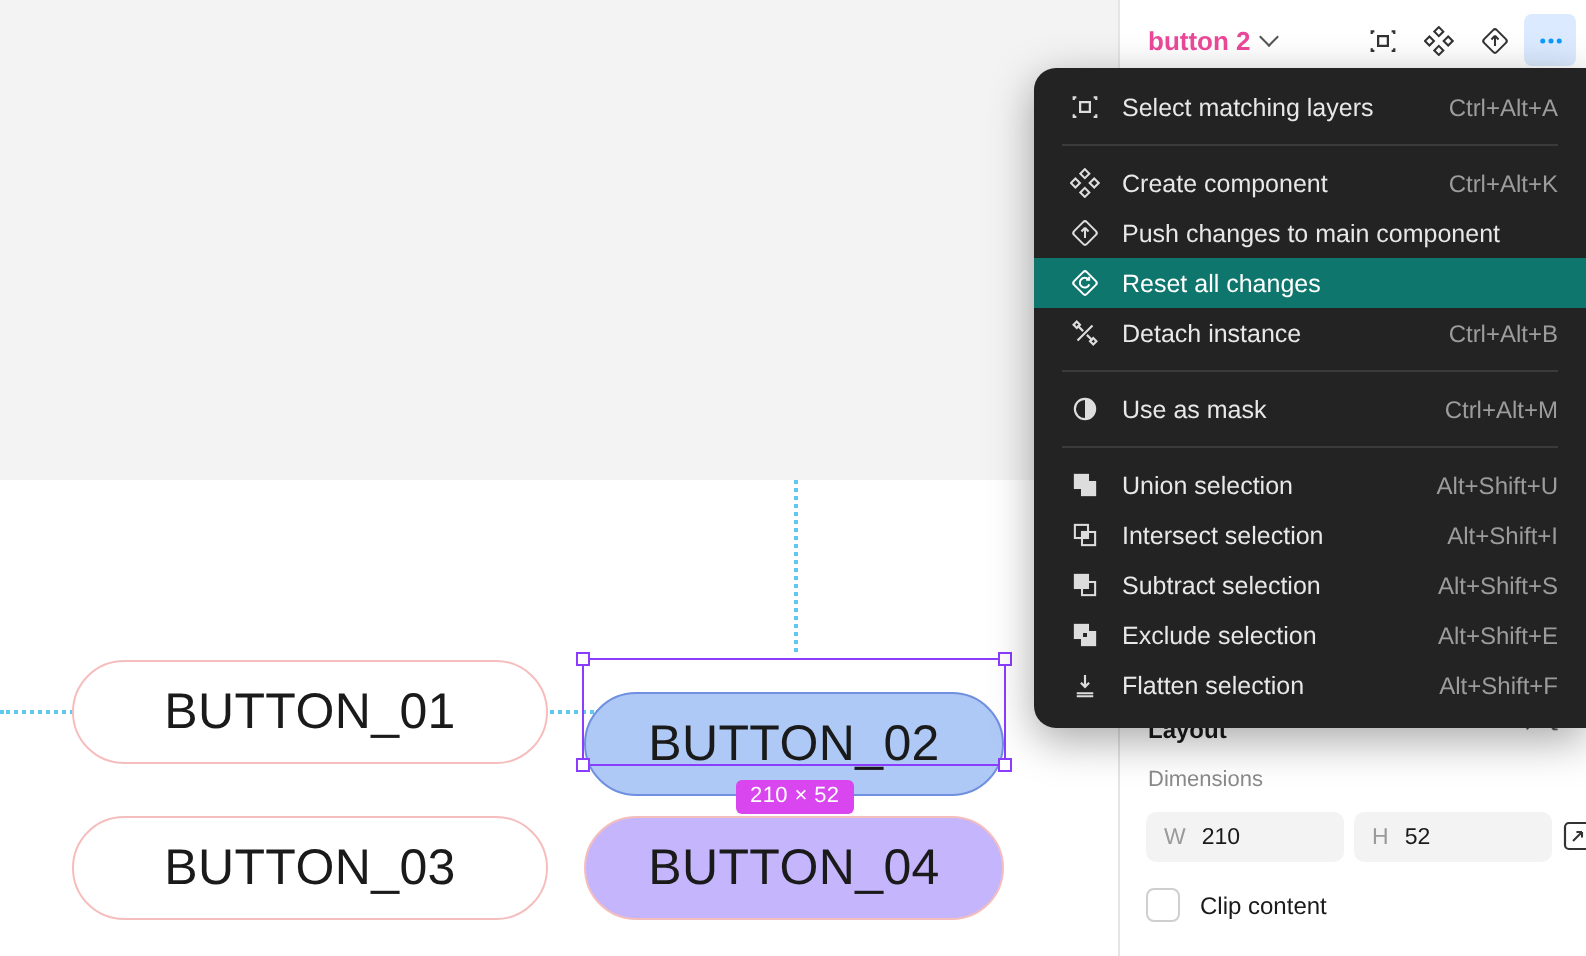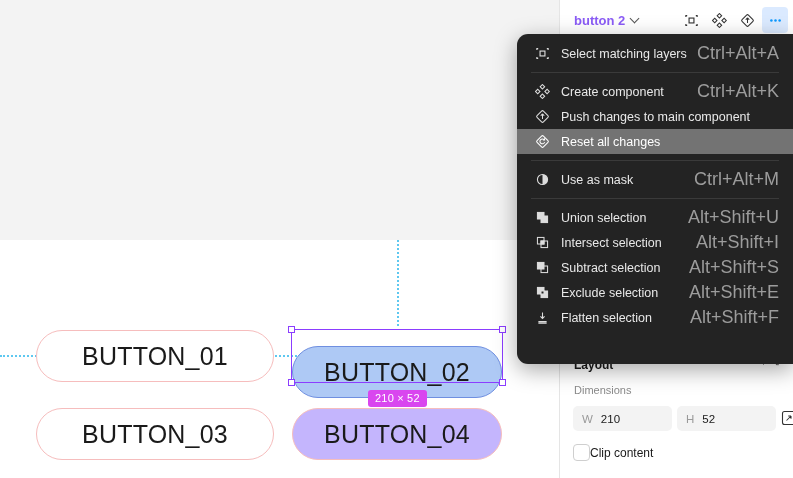--- a/index.html
+++ b/index.html
@@ -96,21 +96,21 @@
     border-left: 1px solid #e5e5e5;
   }
   .panel-header {
     position: absolute; left: 0; top: 0;
     width: 234px; height: 40px;
     display: flex; align-items: center;
     padding: 0 6px 0 14px;
     gap: 6px;
   }
   .panel-title {
-    font-size: 13px; font-weight: bold; color: #8b5cf6;
+    font-size: 13px; font-weight: bold; color: #ec4899;
     white-space: nowrap;
   }
   .chev {
     display: inline-block;
     width: 9px; height: 9px;
     position: relative; top: -2px;
   }
   .chev::after {
     content: "";
     position: absolute; left: 0; top: 1px;
@@ -155,21 +155,21 @@
   .field .f-key { color: #9a9a9a; }
   .field .f-val { color: #1a1a1a; }
   .field.w { left: 13px; top: 406px; width: 99px; }
   .field.h { left: 117px; top: 406px; width: 99px; }
   .ratio-lock {
     position: absolute; left: 221px; top: 410px;
     width: 16px; height: 16px;
   }
   .checkbox-row {
     position: absolute; left: 13px; top: 444px;
-    display: flex; align-items: center;  text-align: center;
+    display: flex; align-items: center; gap: 10px; text-align: center;
   }
   .checkbox {
     width: 17px; height: 17px;
     border: 1px solid #cfcfcf;
     border-radius: 4px;
     background: #ffffff;
   }
   .checkbox-label { font-size: 12px; color: #1a1a1a; }
 
   
@@ -183,28 +183,28 @@
     box-shadow: 0 6px 22px rgba(0,0,0,0.35);
     overflow: hidden;
   }
   .ctx-item {
     height: 25px;
     display: flex; align-items: center;
     padding: 0 14px 0 14px;
     color: #e8e8e8;
     font-size: 12.5px;
   }
-  .ctx-item.highlight { background: #737373; color: #ffffff; }
+  .ctx-item.highlight { background: #0f766e; color: #ffffff; }
   .ctx-icon {
     width: 22px; min-width: 22px;
     display: flex; align-items: center; justify-content: center;
     margin-right: 8px;
   }
   .ctx-label { flex: 1; white-space: nowrap; }
-  .ctx-shortcut { color: #9c9c9c; font-size: 18px; white-space: nowrap; }
+  .ctx-shortcut { color: #9c9c9c; font-size: 12px; white-space: nowrap; }
   .ctx-item.highlight .ctx-shortcut { color: #ffffff; }
   .ctx-sep {
     height: 1px; background: #3a3a3a;
     margin: 6px 14px 6px 14px;
   }
 </style>
 </head>
 <body>
 
 <div id="root">
@@ -371,20 +371,33 @@
             <g fill="none" stroke="#fff" stroke-width="1.1">
               <rect x="3.2" y="3.2" width="9.6" height="9.6" rx="1.4" transform="rotate(45 8 8)"></rect>
               <path d="M9.8 6.1a2.6 2.6 0 1 0 .5 2.6"></path>
               <path d="M10.2 4.6v1.7H8.6"></path>
             </g>
           </svg>
         </span>
         <span class="ctx-label">Reset all changes</span>
         <span class="ctx-shortcut"></span>
       </div>
+      <div class="ctx-item">
+        <span class="ctx-icon">
+          <svg width="15" height="15" viewBox="0 0 16 16">
+            <g fill="none" stroke="#ddd" stroke-width="1.15">
+              <path d="M4 4l3 3M12 12L9 9M12 4l-8 8"></path>
+              <rect x="2.4" y="2.4" width="2.4" height="2.4" transform="rotate(45 3.6 3.6)"></rect>
+              <rect x="11.2" y="11.2" width="2.4" height="2.4" transform="rotate(45 12.4 12.4)"></rect>
+            </g>
+          </svg>
+        </span>
+        <span class="ctx-label">Detach instance</span>
+        <span class="ctx-shortcut">Ctrl+Alt+B</span>
+      </div>
       <div class="ctx-sep"></div>
       <div class="ctx-item">
         <span class="ctx-icon">
           <svg width="15" height="15" viewBox="0 0 16 16">
             <circle cx="8" cy="8" r="5.4" fill="none" stroke="#ddd" stroke-width="1.15"></circle>
             <path d="M8 2.6a5.4 5.4 0 0 1 0 10.8z" fill="#ddd"></path>
           </svg>
         </span>
         <span class="ctx-label">Use as mask</span>
         <span class="ctx-shortcut">Ctrl+Alt+M</span>

